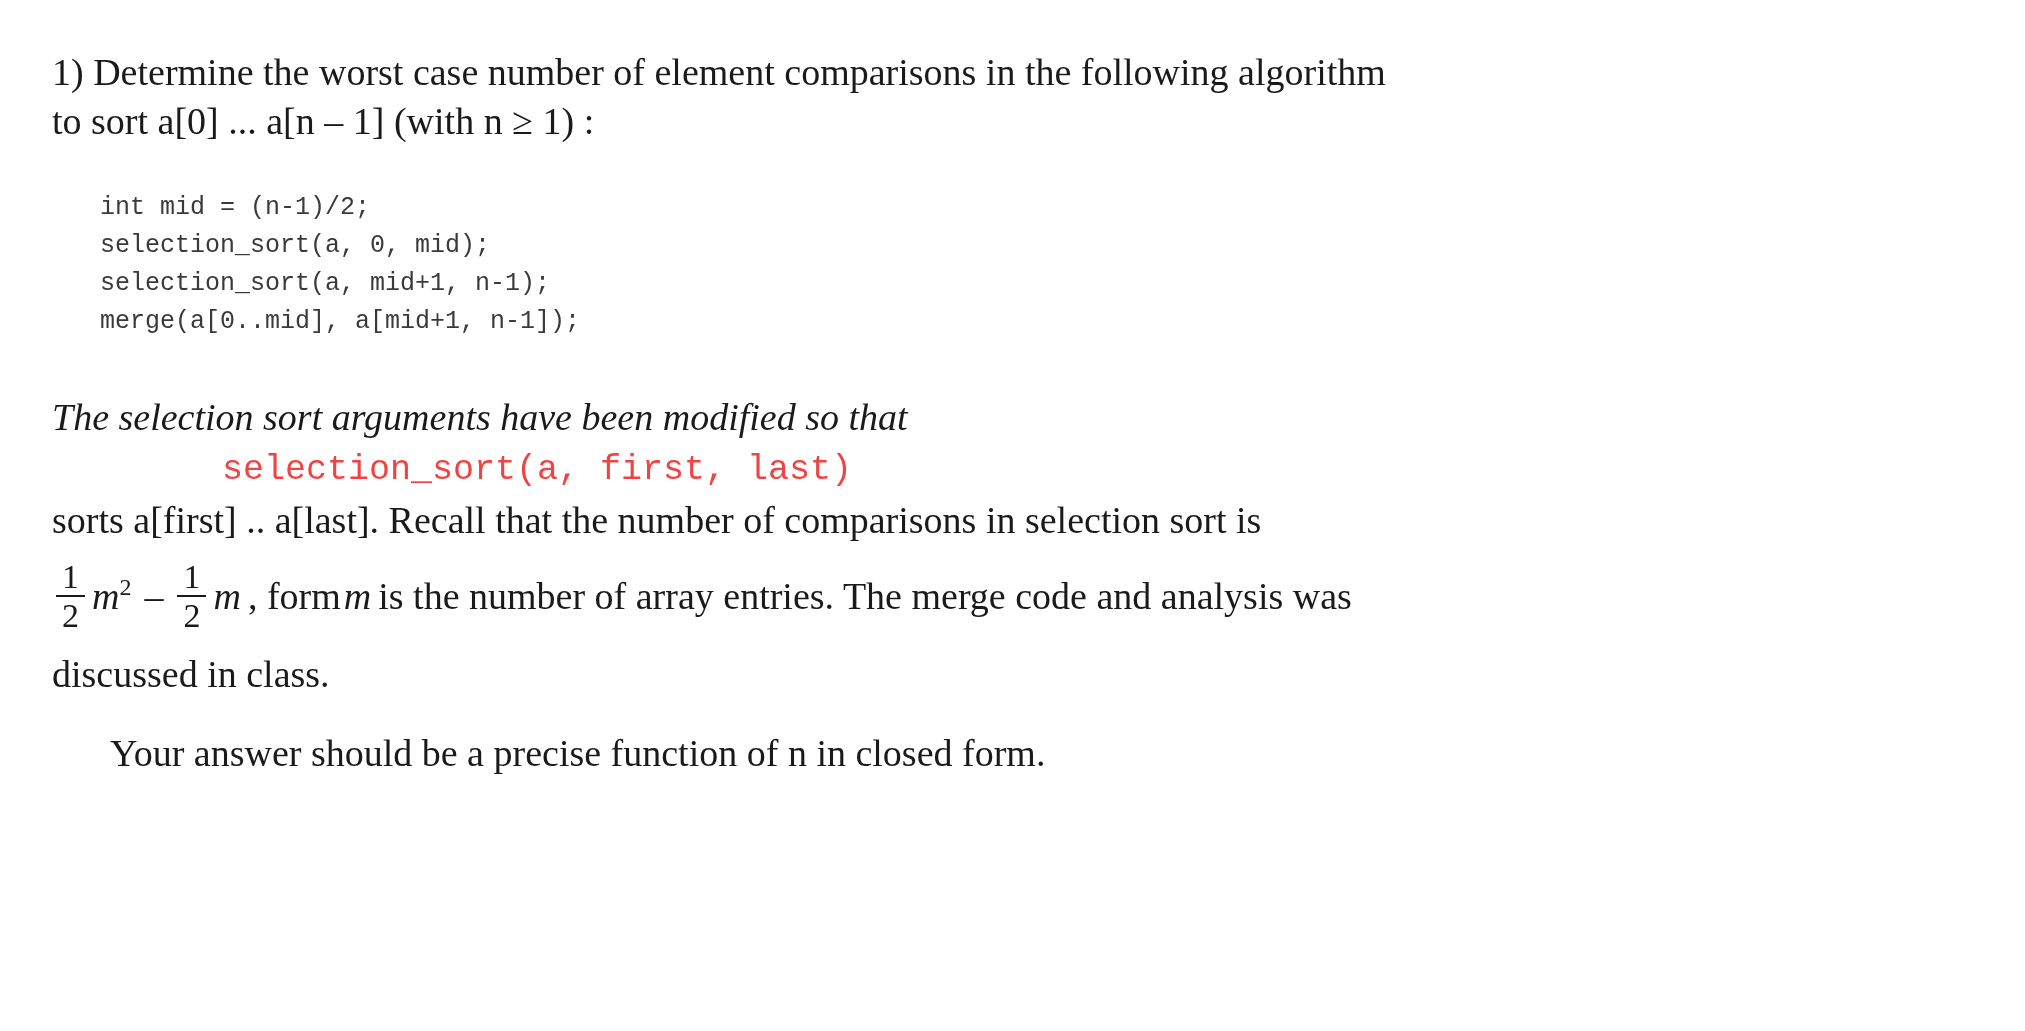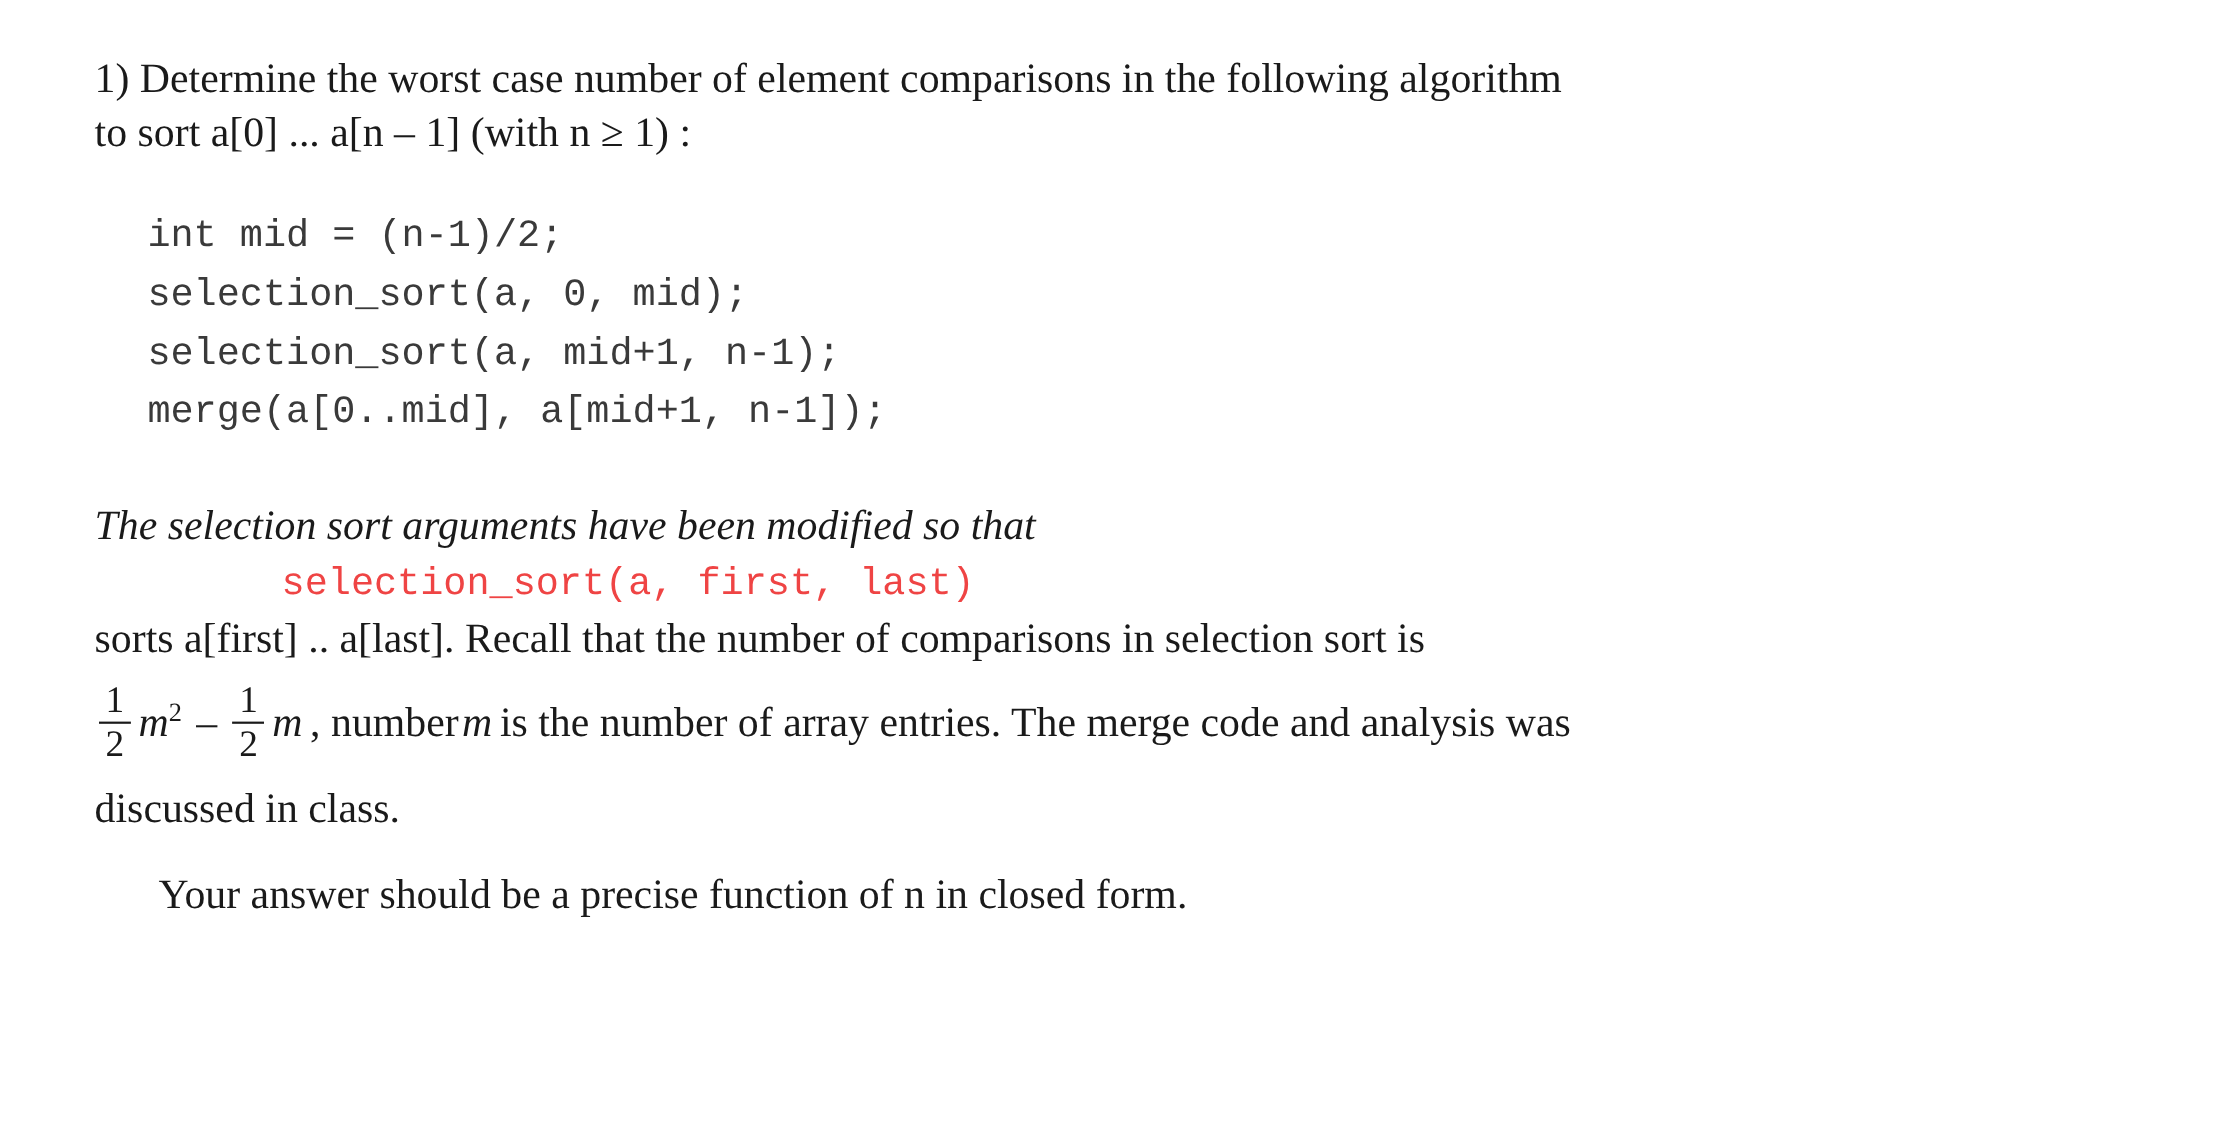--- a/index.html
+++ b/index.html
@@ -12,37 +12,37 @@
     background: #ffffff;
     font-family: "Liberation Serif", serif;
     color: #000000;
     overflow: hidden;
   }
   .page {
     position: relative;
     width: 2025px;
     height: 1031px;
     box-sizing: border-box;
-    padding: 48px 80px 0 86px;
+    padding: 48px 80px 0 52px;
   }
   .prose {
     font-family: "Liberation Serif", serif;
     font-size: 38px;
     line-height: 1.28;
     color: #1a1a1a;
   }
   .para-1 {
     margin: 0;
     max-width: 1800px;
   }
   .italic {
   }
   .code-block {
     font-family: "Liberation Mono", monospace;
-    font-size: 35px;
+    font-size: 25px;
     line-height: 1.52;
     color: #3a3a3a;
     margin: 44px 0 0 48px;
     white-space: pre;
   }
   .para-2 {
     margin: 52px 0 0 0;
     max-width: 1820px;
     font-style: italic;
   }
@@ -139,21 +139,21 @@
       <span class="den">2</span>
     </span>
     <span class="var"><span>m</span><span class="sup">2</span></span>
     <span class="op">–</span>
     <span class="frac">
       <span class="num">1</span>
       <span class="bar"></span>
       <span class="den">2</span>
     </span>
     <span class="var">m</span>
-    <span class="formula-tail">, number </span>
+    <span class="formula-tail">, form </span>
     <span class="var">m</span>
     <span class="formula-tail">  is the number of array entries. The merge code and analysis was</span>
   </div>
 
   <p class="prose para-4">discussed in class.</p>
 
   <p class="prose para-5">
     <span>Your answer should be a precise function of </span><span class="italic">n</span><span>  in closed form.</span>
   </p>
 

